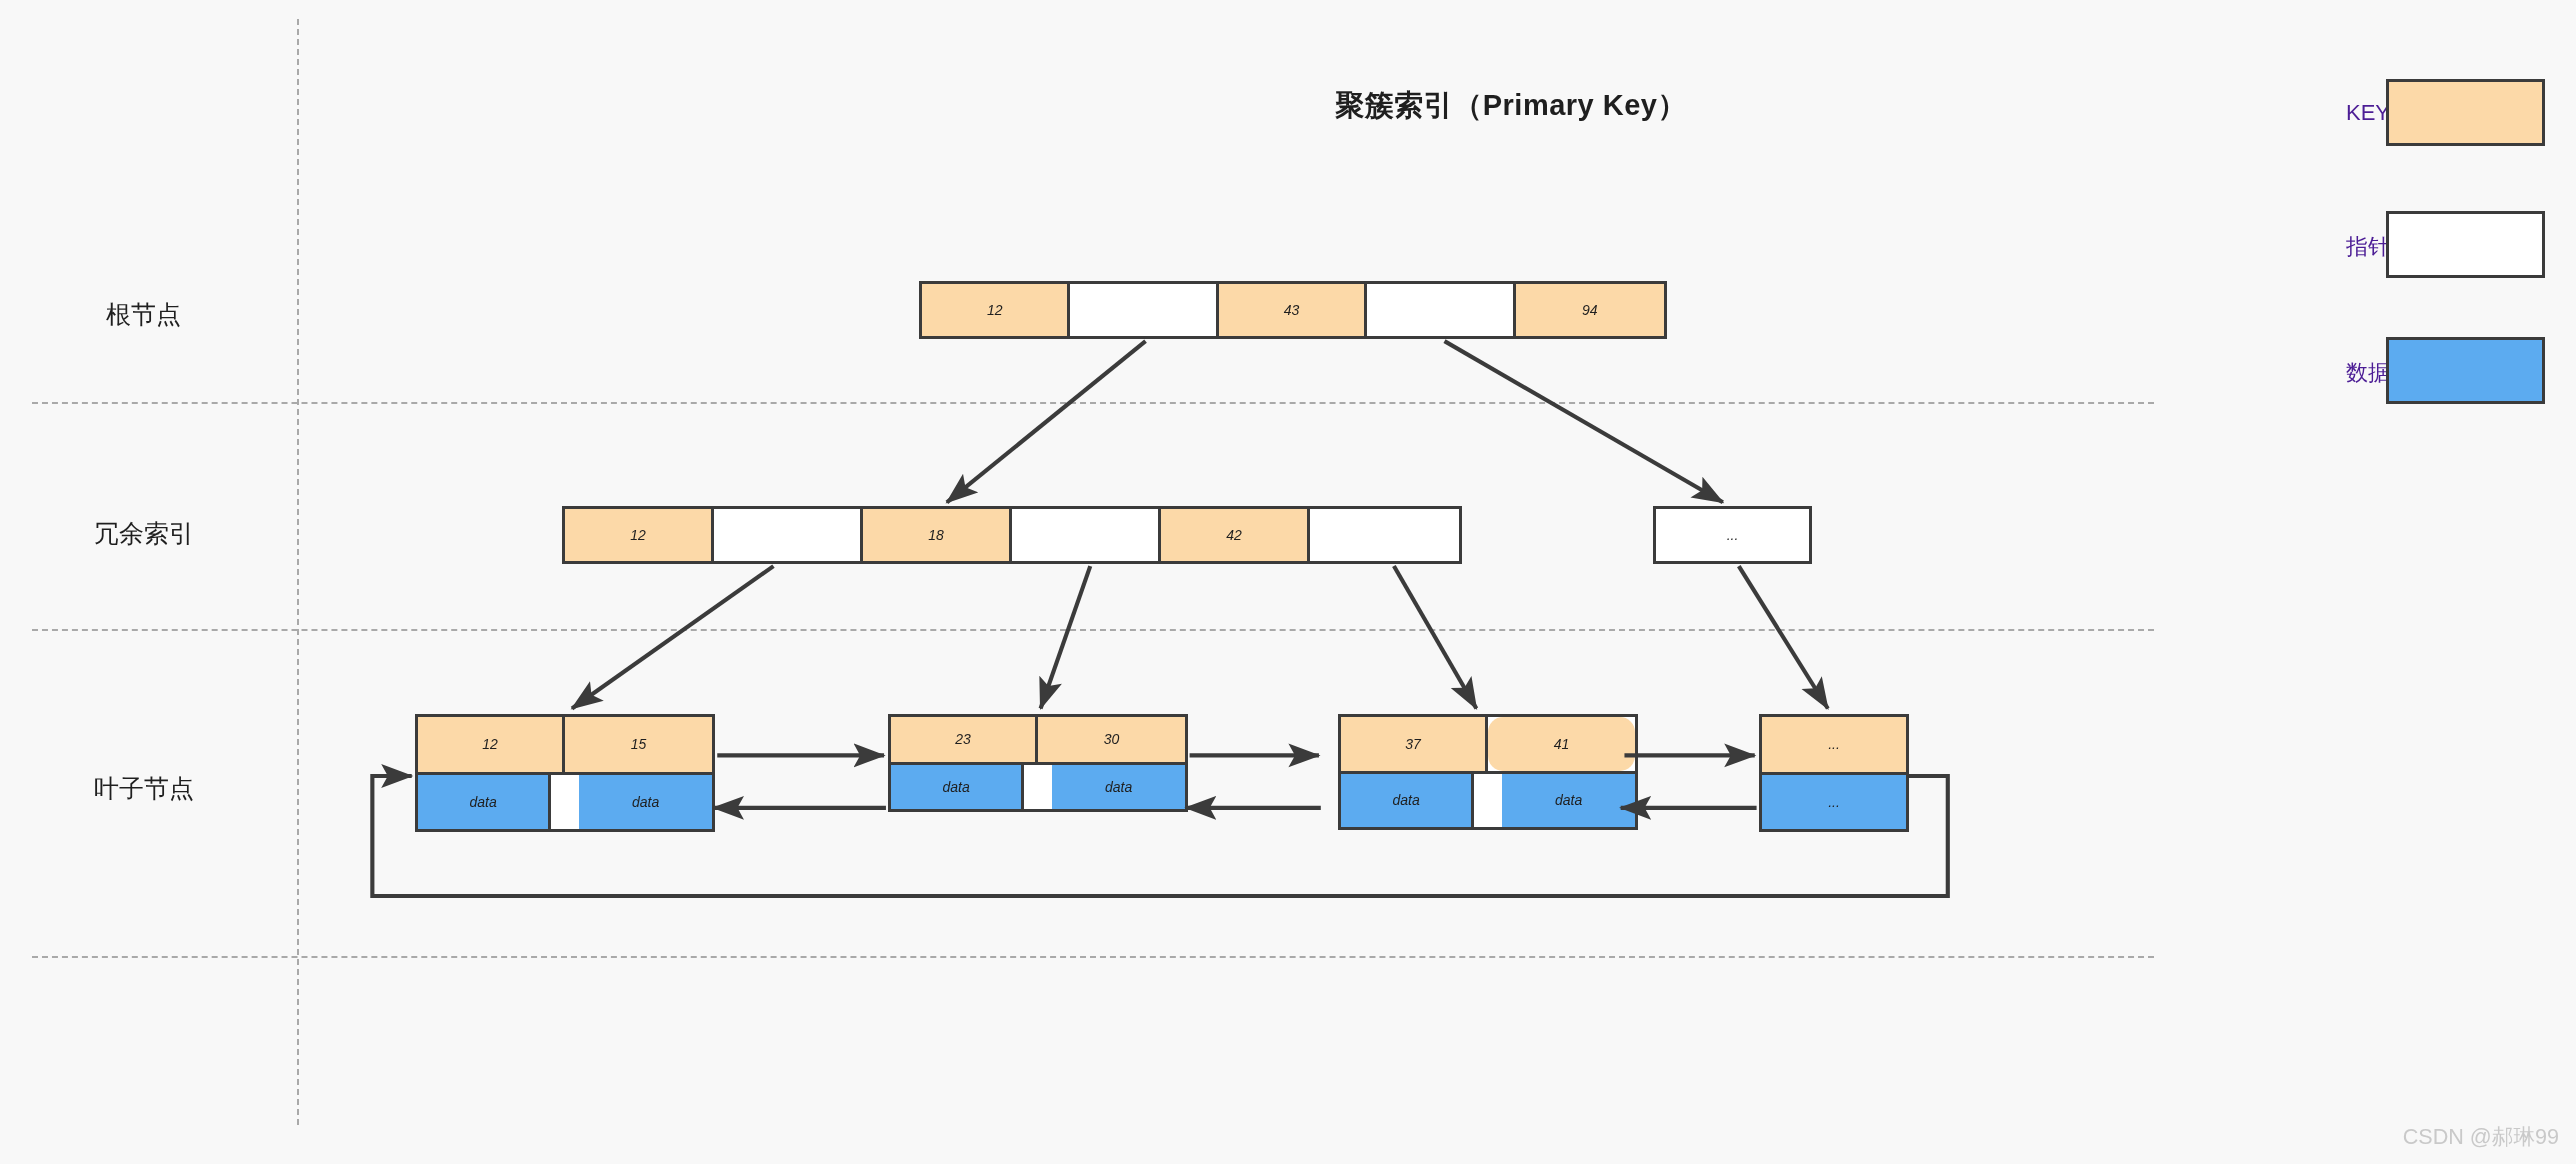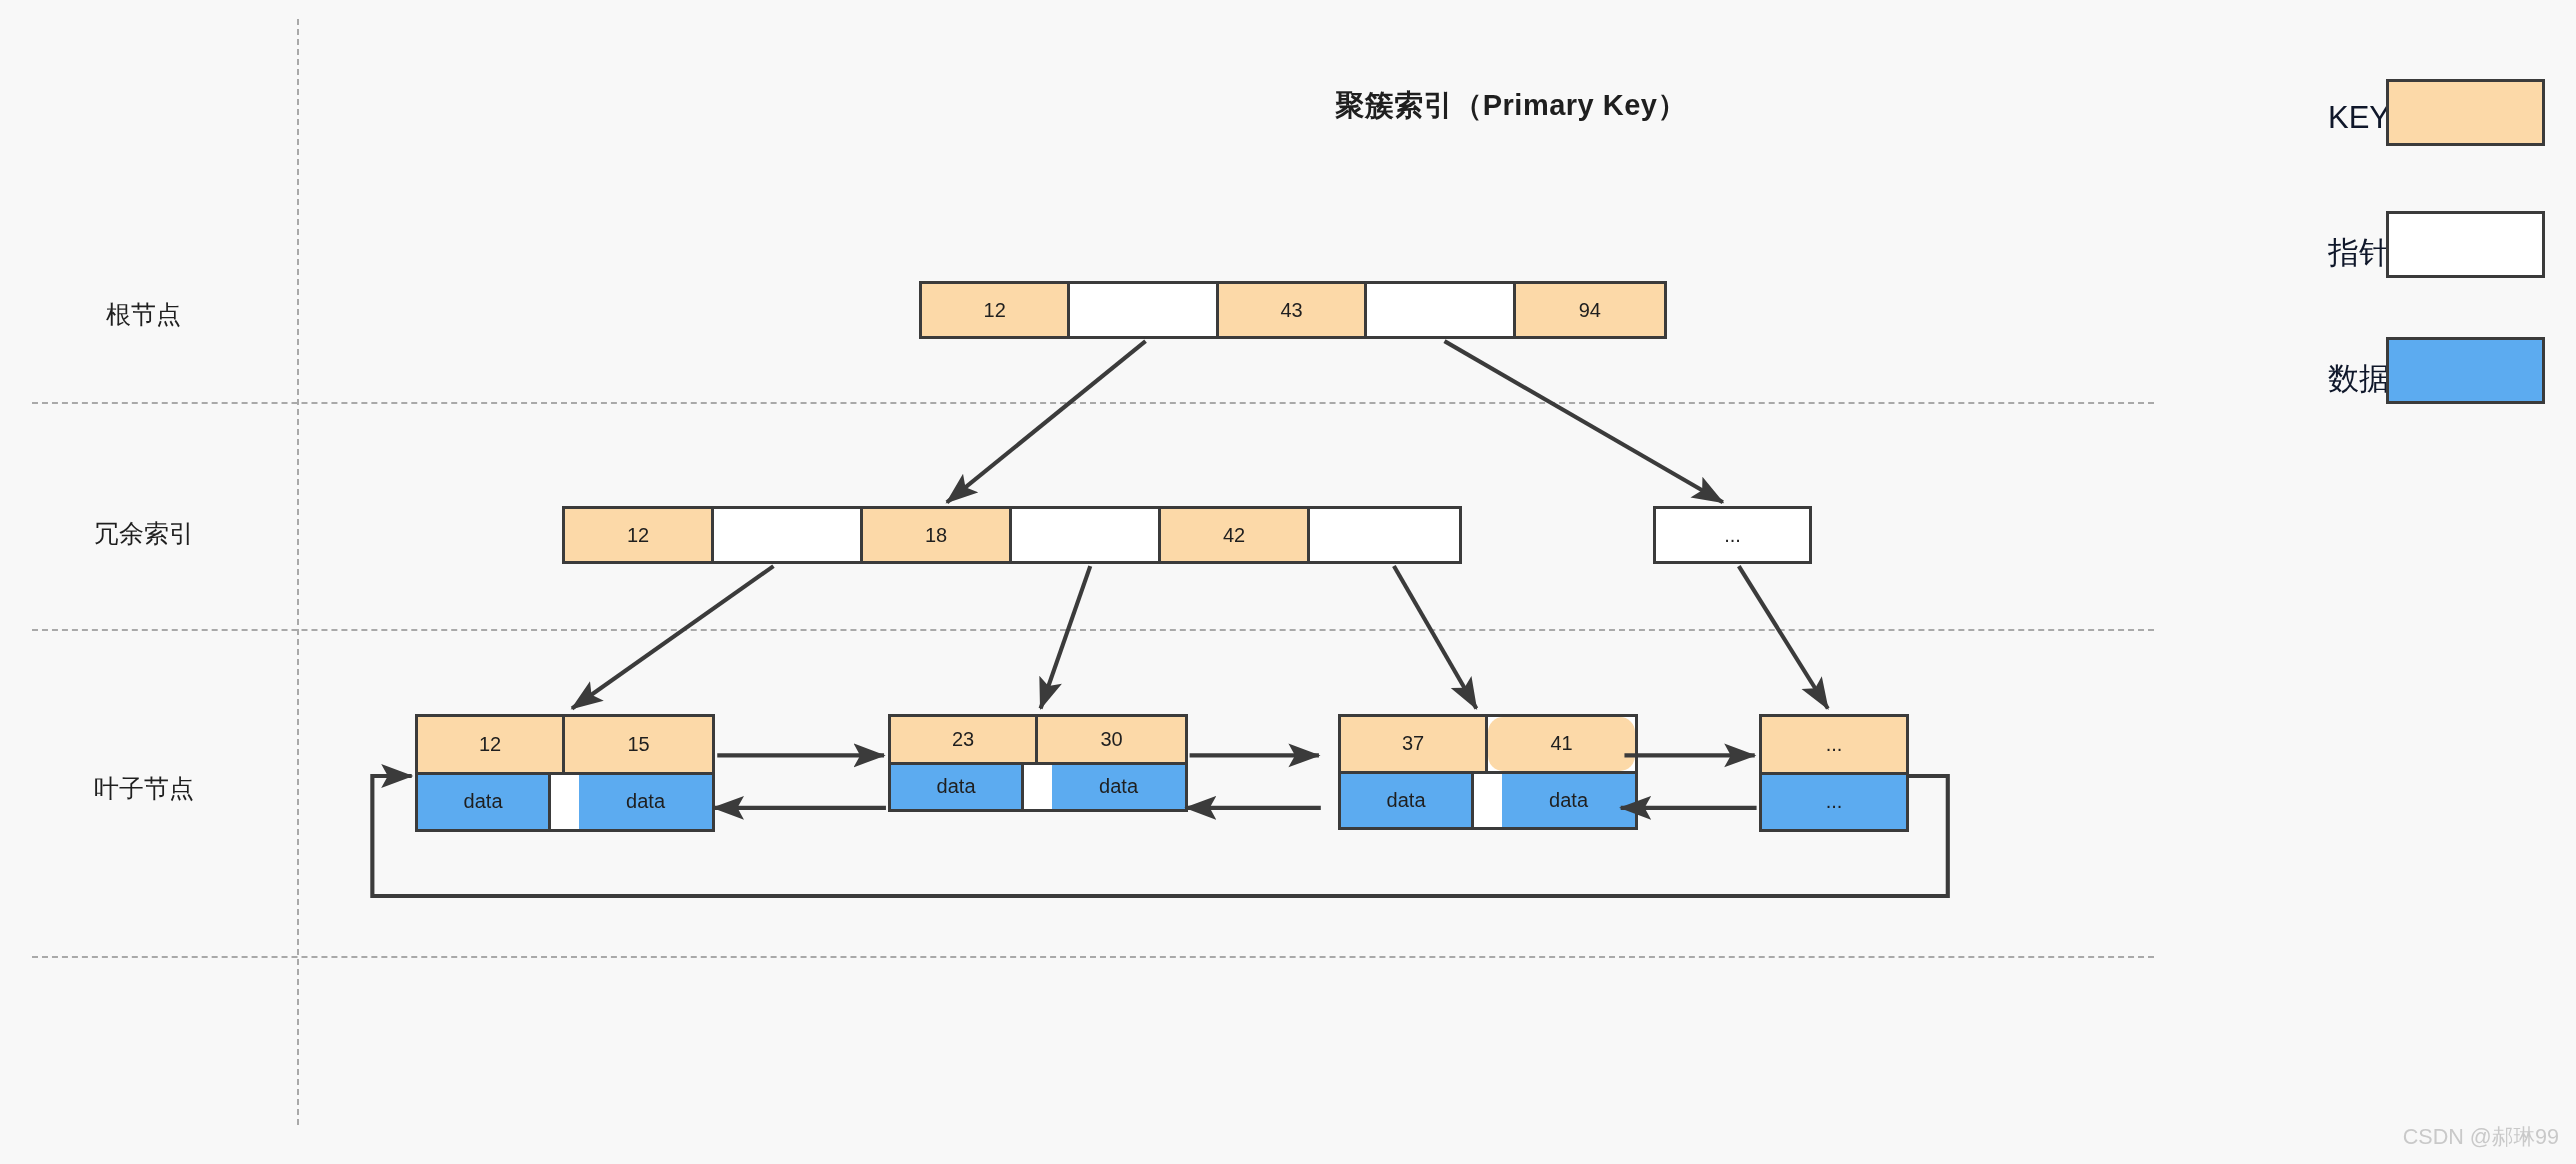--- a/index.html
+++ b/index.html
@@ -77,22 +77,22 @@
   }
   .legend-row.l0 { top: 23.4px; }
   .legend-row.l1 { top: 155px; }
   .legend-row.l2 { top: 281px; }
   .legend-label {
     position: absolute;
     left: 0;
     top: 20.6px;
     width: 112px;
     text-align: right;
-    font-size: 31px;
-    color: #0f172a;
+    font-size: 22px;
+    color: #4c1d95;
   }
   .legend-swatch {
     position: absolute;
     left: 108px;
     top: 0;
     width: 159px;
     height: 67px;
     border: 3.7px solid #3b3b3b;
     box-sizing: border-box;
   }
@@ -103,23 +103,24 @@
     display: flex;
     border: 3.7px solid #3b3b3b;
     box-sizing: border-box;
     background: #fff;
   }
   .cell {
     box-sizing: border-box;
     display: flex;
     align-items: center;
     justify-content: center;
-    font-size: 20px;
+    font-size: 14px;
     color: #1f1f1f;
     border-right: 3.7px solid #3b3b3b;
+    font-style: italic;
   }
   .cell:last-child { border-right: none; }
   .cell.key { background: #fcd9a8; }
   .cell.ptr { background: #ffffff; }
   .cell.data { background: #5cabf0; }
 
   
   .leaf {
     position: absolute;
     border: 3.7px solid #3b3b3b;

